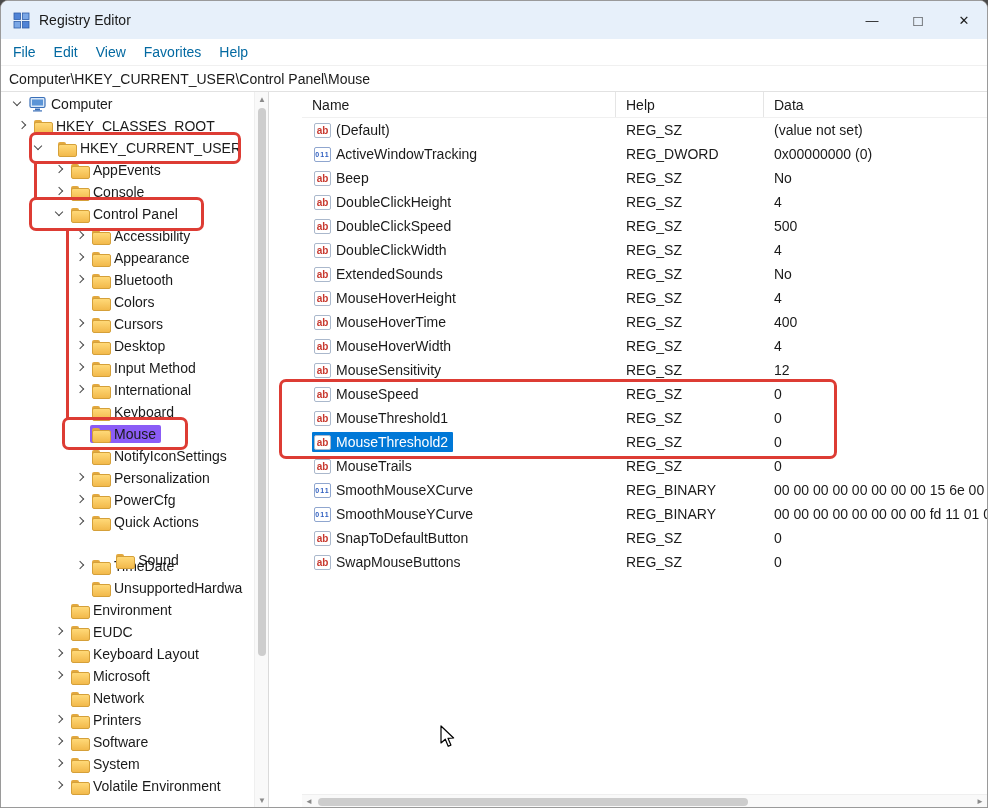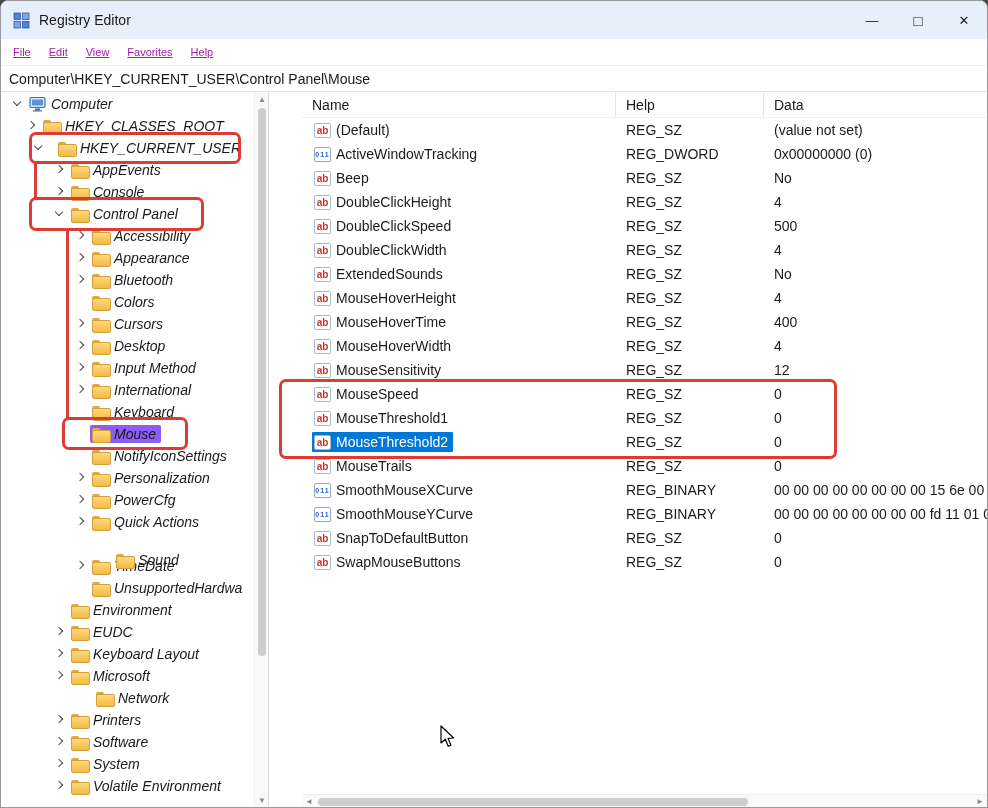--- a/index.html
+++ b/index.html
@@ -16,32 +16,32 @@
   .titlebar { height:38px; background:#e7f0fa; display:flex; align-items:center; justify-content:space-between; }
   .title-left { display:flex; align-items:center; gap:9px; padding-left:12px; font-size:14px; color:#1a1a1a; }
   .app-icon { width:17px; height:17px; display:inline-flex; }
   .win-controls { display:flex; height:100%; }
   .win-btn { width:46px; height:100%; display:flex; align-items:center; justify-content:center;
              background:transparent; border:none; font-size:13px; color:#1a1a1a; font-family:inherit; }
   .win-btn.max { font-size:15px; }
 
   
   .menubar { height:26px; display:flex; align-items:stretch; padding-left:3px; background:#fff; }
-  .menu-item { padding:0 9px; display:flex; align-items:center; font-size:11px; color:#a21caf;text-decoration:underline; }
+  .menu-item { padding:0 9px; display:flex; align-items:center; font-size:14px; color:#0369a1; }
 
   
   .addressbar { height:27px; border-top:1px solid #f0f0f0; border-bottom:1px solid #e2e2e2;
                 display:flex; align-items:center; padding-left:8px; font-size:14px; color:#1a1a1a; }
 
   
   .bodyarea { position:absolute; top:91px; bottom:0; left:0; right:0; display:flex; }
 
   .treepane { width:268px; position:relative; border-right:1px solid #dadada; overflow:hidden; background:#fff; }
   .treerows { position:absolute; inset:1px 15px 0 0; overflow:hidden; }
-  .tree-row { height:22px; display:flex; align-items:center; font-size:14px; color:#1a1a1a; white-space:nowrap;font-style:italic; }
+  .tree-row { height:22px; display:flex; align-items:center; font-size:14px; color:#1a1a1a; white-space:nowrap; }
   .chev { width:18px; height:16px; flex:0 0 18px; position:relative; }
   .chev::before { content:""; position:absolute; top:4px; left:5px; width:5px; height:5px;
                   border-right:1.5px solid #4a4a4a; border-bottom:1.5px solid #4a4a4a; transform:rotate(-45deg); }
   .chev.down::before { transform:rotate(45deg); top:3px; left:5px; }
   .chev.none::before { display:none; }
   .labelwrap { display:inline-flex; align-items:center; padding:1px 5px 1px 2px; border-radius:2px; }
   .labelwrap.sel { background:#8b5cf6; }
   .icon-slot { display:inline-flex; align-items:center; margin-right:5px; }
   .folder { width:17px; height:13px; position:relative; display:inline-block; }
   .folder::before { content:""; position:absolute; left:0; top:0; width:8px; height:5px;
@@ -145,21 +145,21 @@
                   <rect x="1" y="1.5" width="15" height="10" rx="1.5" fill="#d6e6f8" stroke="#3a6fb8" stroke-width="1.2"></rect>
                   <rect x="3" y="3.5" width="11" height="6" fill="#5b94d6"></rect>
                   <rect x="6" y="12.5" width="5" height="1.8" fill="#3a6fb8"></rect>
                   <rect x="4" y="14.3" width="9" height="1.2" fill="#3a6fb8"></rect>
                 </svg>
               </span>
               <span class="tree-label">Computer</span>
             </span>
           </div>
 
-          <div class="tree-row" style="padding-left: 22px;">
+          <div class="tree-row" style="padding-left: 13px;">
             <span class="chev right"></span>
             <span class="labelwrap">
               <span class="icon-slot">
                 <span class="folder"></span>
               </span>
               <span class="tree-label">HKEY_CLASSES_ROOT</span>
             </span>
           </div>
 
           <div class="tree-row" style="padding-left: 29px; gap: 8px;">
@@ -405,21 +405,21 @@
           <div class="tree-row" style="padding-left: 50px;">
             <span class="chev right"></span>
             <span class="labelwrap">
               <span class="icon-slot">
                 <span class="folder"></span>
               </span>
               <span class="tree-label">Microsoft</span>
             </span>
           </div>
 
-          <div class="tree-row" style="padding-left: 50px; margin-left: 25px;">
+          <div class="tree-row" style="padding-left: 50px;">
             <span class="chev none"></span>
             <span class="labelwrap">
               <span class="icon-slot">
                 <span class="folder"></span>
               </span>
               <span class="tree-label">Network</span>
             </span>
           </div>
 
           <div class="tree-row" style="padding-left: 50px;">

